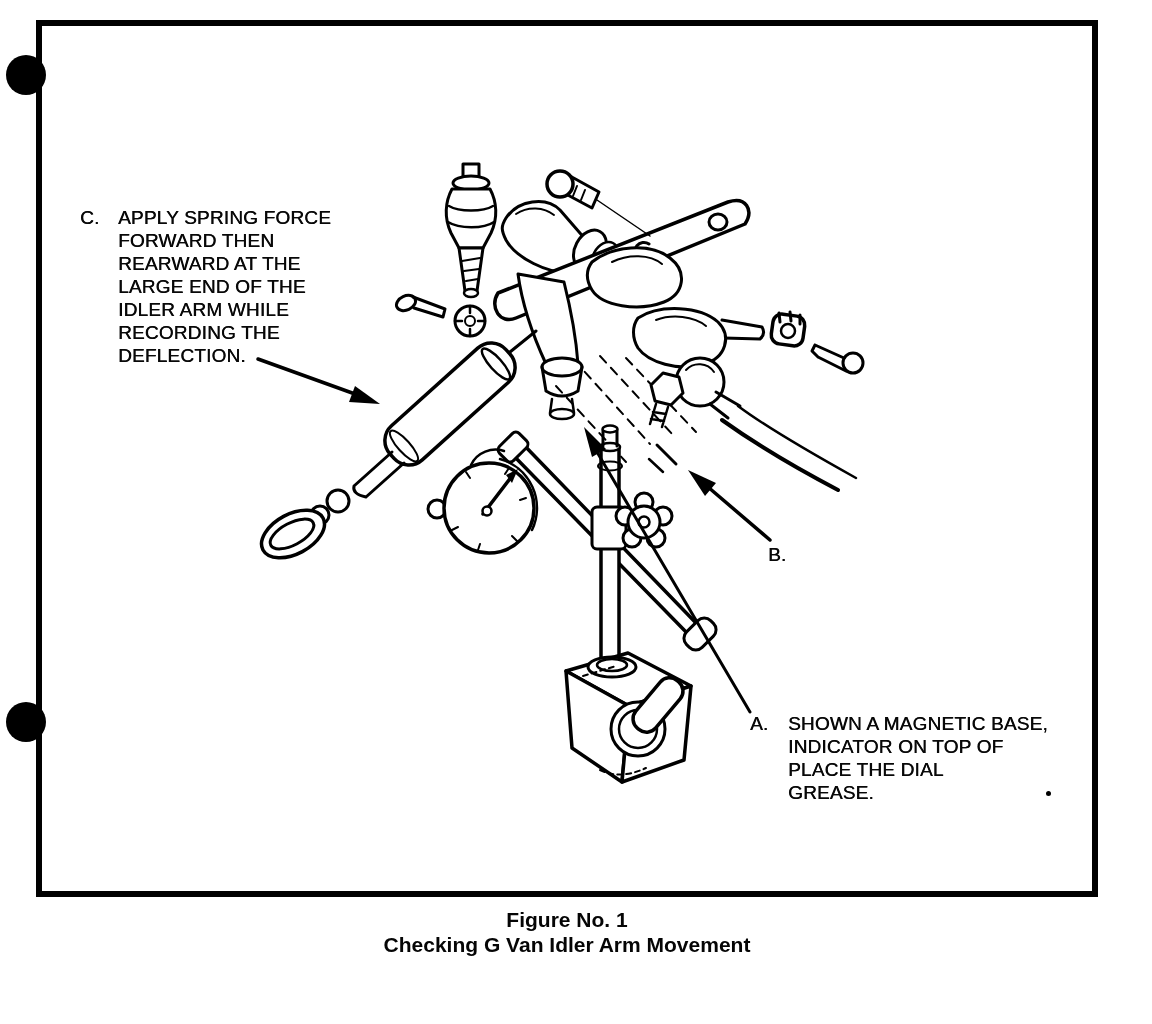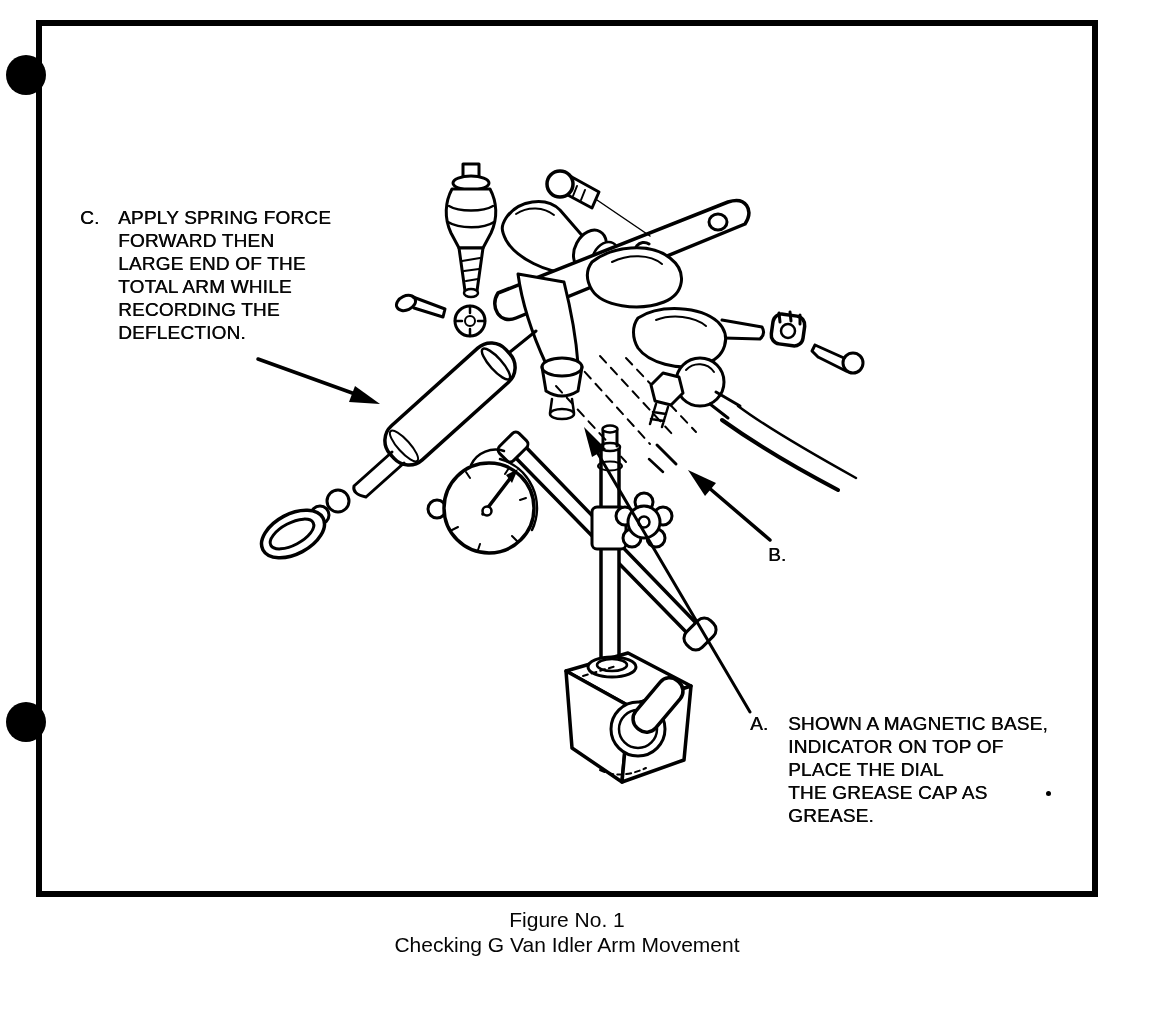--- a/index.html
+++ b/index.html
@@ -17,21 +17,21 @@
   .note{position:absolute;display:flex;font-size:19px;line-height:23px;letter-spacing:.2px;
         color:#080808;text-shadow:0.4px 0 0 #080808;}
   .note .lbl{flex:none;}
   .note-c{left:80px;top:206px;}
   .note-c .lbl{width:38px;}
   .note-b{left:768px;top:543px;}
   .note-b .lbl{width:30px;}
   .note-a{left:750px;top:712px;}
   .note-a .lbl{width:38px;}
   .caption{position:absolute;left:36px;top:907px;width:1062px;text-align:center;
-           font-size:21px;line-height:25px;font-weight:normal;color:#050505;}
+           font-size:21px;line-height:25px;font-weight:bold;color:#050505;}
   .stray-dot{position:absolute;left:1046px;top:791px;width:5px;height:5px;border-radius:50%;background:#000;}
 </style>
 </head>
 <body>
 
 <div class="page">
 
   <div class="hole hole-top"></div>
   <div class="hole hole-bottom"></div>
   <div class="figure-box"></div>
@@ -206,38 +206,38 @@
       <path class="ln" d="M750,712 L597,452" stroke-width="3"></path>
       <polygon class="blk" points="584,427 606,449 592,457"></polygon>
     </g>
   </svg>
 
   <div class="note note-c">
     <span class="lbl">C.</span>
     <div>
       <div>APPLY SPRING FORCE</div>
       <div>FORWARD THEN</div>
+      <div>REARWARD AT THE</div>
       <div>LARGE END OF THE</div>
-      <div>TOTAL ARM WHILE</div>
+      <div>IDLER ARM WHILE</div>
       <div>RECORDING THE</div>
       <div>DEFLECTION.</div>
     </div>
   </div>
 
   <div class="note note-b">
     <span class="lbl">B.</span>
   </div>
 
   <div class="note note-a">
     <span class="lbl">A.</span>
     <div>
       <div>SHOWN A MAGNETIC BASE,</div>
       <div>INDICATOR ON TOP OF</div>
       <div>PLACE THE DIAL</div>
-      <div>THE GREASE CAP AS</div>
       <div>GREASE.</div>
     </div>
   </div>
 
   <div class="stray-dot"></div>
 
   <div class="caption">
     <div>Figure No. 1</div>
     <div>Checking G Van Idler Arm Movement</div>
   </div>

